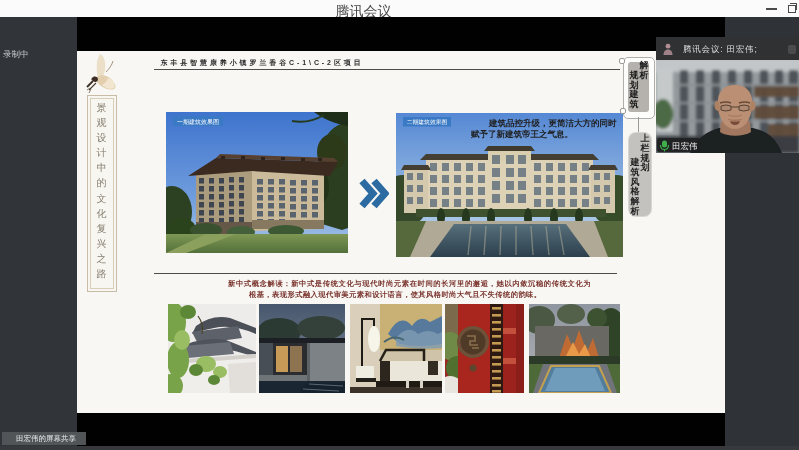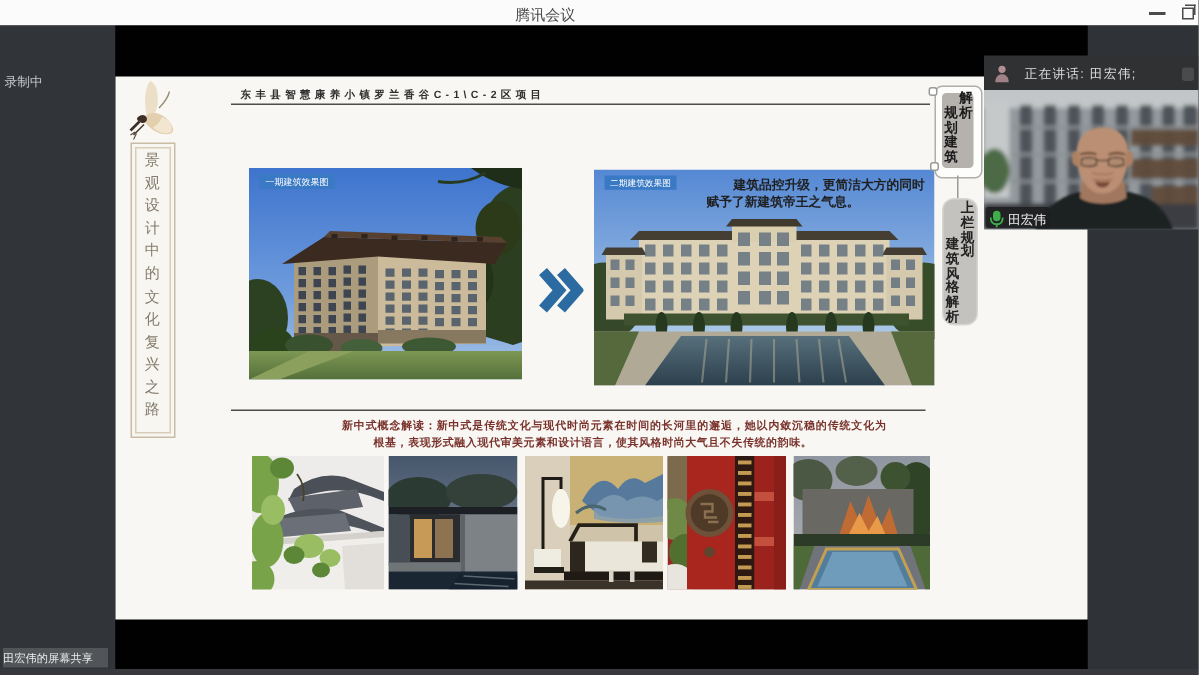--- a/index.html
+++ b/index.html
@@ -5,42 +5,42 @@
   html,body{margin:0;padding:0;}
   body{width:799px;height:450px;overflow:hidden;position:relative;
        font-family:"Liberation Sans",sans-serif;background:#000;}
   .abs{position:absolute;}
 </style>
 </head>
 <body>
 
 <div class="abs" style="left:0;top:0;width:799px;height:17px;background:#fbfbfb;"></div>
 
-<div class="abs" style="left:0;top:3px;width:727px;text-align:center;font-size:10px;color:#4a4a4a;">腾讯会议</div>
+<div class="abs" style="left:0;top:3px;width:727px;text-align:center;font-size:14px;color:#4a4a4a;">腾讯会议</div>
 
 <div class="abs" style="left:766px;top:8px;width:11px;height:2px;background:#4a4a4a;"></div>
 
 <div class="abs" style="left:788px;top:5px;width:6px;height:6px;border:1px solid #4a4a4a;"></div>
 <div class="abs" style="left:790px;top:3px;width:6px;height:6px;border-top:1px solid #4a4a4a;border-right:1px solid #4a4a4a;"></div>
 
 <div class="abs" style="left:0;top:17px;width:77px;height:429px;background:#313539;"></div>
 
 <div class="abs" style="left:3px;top:49px;font-size:8.5px;color:#c6c7c8;">录制中</div>
 
 <div class="abs" style="left:725px;top:17px;width:74px;height:429px;background:#2f3236;"></div>
 
 <div class="abs" style="left:77px;top:17px;width:648px;height:34px;background:#010101;"></div>
 
 <div class="abs" style="left:77px;top:413px;width:648px;height:33px;background:#010101;"></div>
 
 <div class="abs" style="left:0;top:446px;width:799px;height:4px;background:#37393c;"></div>
 
 <div class="abs" style="left:77px;top:51px;width:648px;height:362px;background:#f8f7f4;"></div>
 
-<div class="abs" style="left:2px;top:432px;width:70px;height:13px;background:#515558;color:#e8e8e8;font-size:7.5px;line-height:13px;padding-left:0;">田宏伟的屏幕共享</div>
+<div class="abs" style="left:2px;top:432px;width:70px;height:13px;background:#515558;color:#e8e8e8;font-size:7.5px;line-height:13px;padding-left:14px;">田宏伟的屏幕共享</div>
 
 <div class="abs" style="left:152px;top:58px;width:220px;text-align:center;font-size:7px;font-weight:bold;letter-spacing:2.9px;color:#2e2e2e;">东丰县智慧康养小镇罗兰香谷C-1\C-2区项目</div>
 
 <div class="abs" style="left:154px;top:69px;width:466px;height:1px;background:#4c4c4c;"></div>
 
 <svg class="abs" style="left:86px;top:52px;" width="34" height="42" viewBox="0 0 34 42">
   <path d="M12,26 C10,17 10,8 14,2 C18,3 20,10 19,18 C18,23 16,26 14,28 Z" fill="#ecdfc8"></path>
   <path d="M11,25 C15,22 21,23 25,27 C29,31 31,35 28,37 C22,39 15,35 11,30 Z" fill="#e3cfad"></path>
   <path d="M22,26 C27,28 30,32 28,36 C24,38 19,36 16,33 C19,31 21,29 22,26 Z" fill="#f2e6d0"></path>
   <path d="M27,9 C26,13 23,17 20,20" stroke="#9a8a74" stroke-width="0.9" fill="none"></path>
@@ -459,21 +459,21 @@
   <path d="M91,60 L78,60 L88,89 L91,89 Z" fill="#4e6a38"></path>
 </svg>
 
 <div class="abs" style="left:656px;top:37px;width:143px;height:23px;background:#303132;"></div>
 
 <svg class="abs" style="left:663px;top:43px;" width="10" height="12" viewBox="0 0 10 12">
   <circle cx="5" cy="3.2" r="2.4" fill="#b28e94"></circle>
   <path d="M0.5,12 C0.5,8 2.7,6.5 5,6.5 C7.3,6.5 9.5,8 9.5,12 Z" fill="#a08188"></path>
 </svg>
 
-<div class="abs" style="left:683px;top:44px;font-size:8.5px;color:#dedede;letter-spacing:0.8px;">正在讲话:  田宏伟;</div>
+<div class="abs" style="left:683px;top:44px;font-size:8.5px;color:#dedede;letter-spacing:0.8px;">腾讯会议:  田宏伟;</div>
 
 <div class="abs" style="left:788px;top:45px;width:8px;height:9px;background:#4a4b4c;border-radius:2px;"></div>
 
 <svg class="abs" style="left:656px;top:60px;" width="143" height="93" viewBox="0 0 143 93">
   <defs>
     <filter id="vblur" x="-10%" y="-10%" width="120%" height="120%">
         <feGaussianBlur stdDeviation="1.4"></feGaussianBlur>
       </filter>
     <filter id="vblur2" x="-10%" y="-10%" width="120%" height="120%">
         <feGaussianBlur stdDeviation="0.6"></feGaussianBlur>

